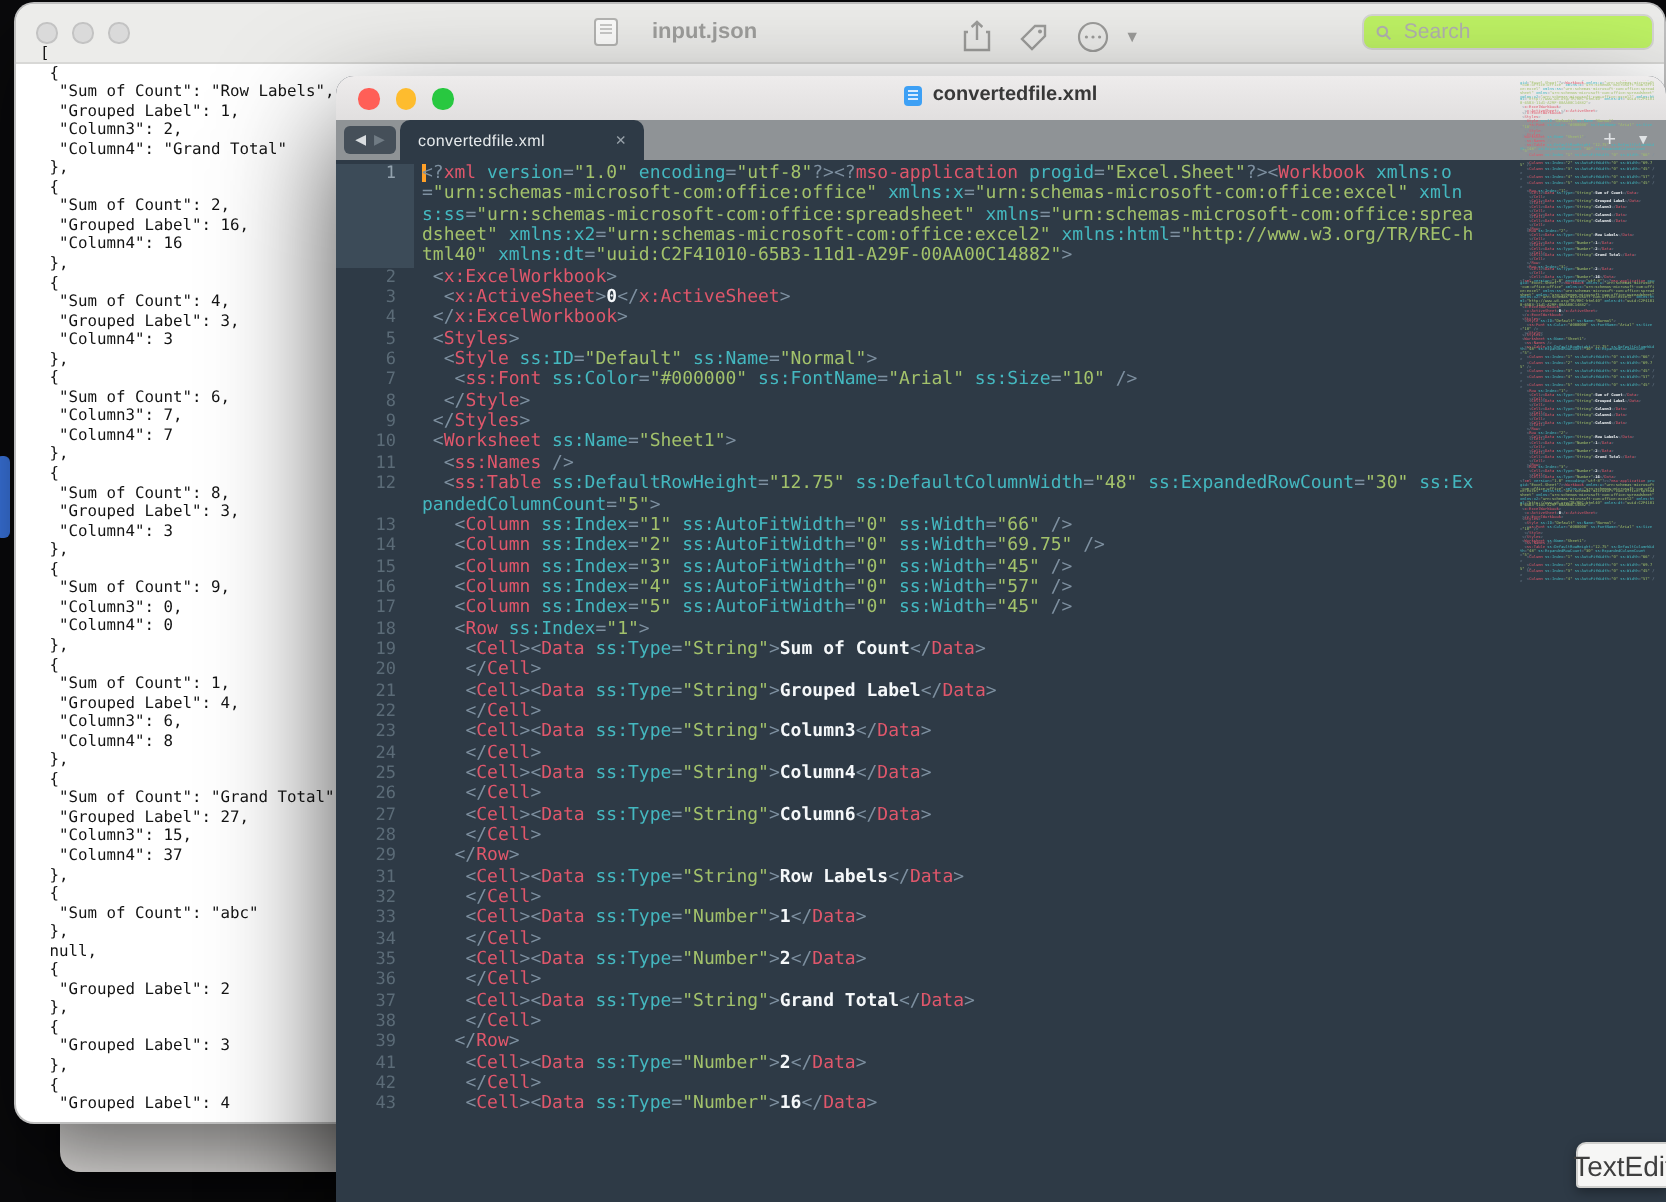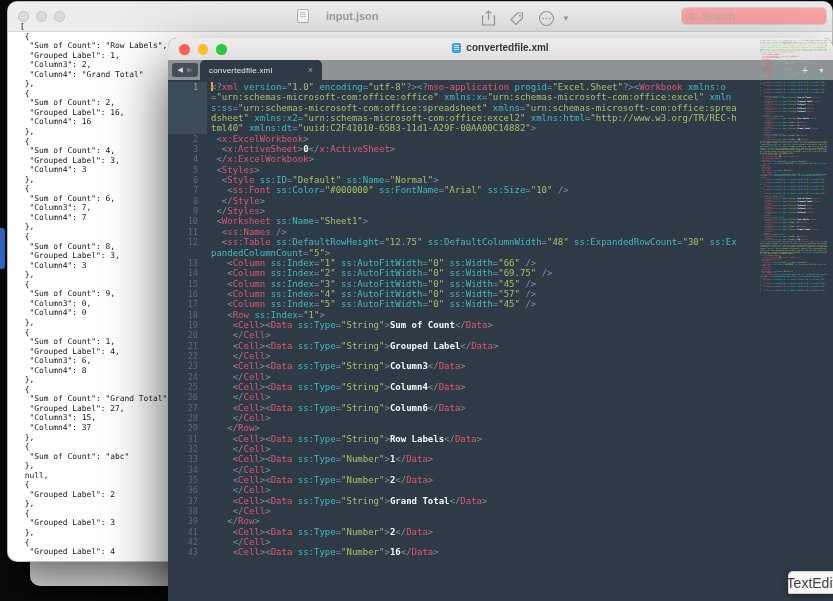--- a/index.html
+++ b/index.html
@@ -27,21 +27,21 @@
   .te-titlebar .dot{background:#dadada;border:1px solid #c3c3c3;width:10.5px;height:10.5px;}
   .te-title-group{position:absolute;left:243px;top:7px;display:flex;align-items:center;gap:17px;
                   color:#9e9e9c;font-size:11px;font-weight:600;margin-left:46px;}
   .proxy-doc{width:10px;height:12px;border:1px solid #b4b4b2;border-radius:2px;background:#fcfcfb;position:relative;}
   .proxy-doc:before{content:"";position:absolute;left:2px;top:2px;right:2px;height:1px;background:#c9c9c7;
                     box-shadow:0 2px 0 #c9c9c7,0 4px 0 #c9c9c7;}
   .te-toolbar-icons{position:absolute;right:262px;top:8px;display:flex;gap:13px;align-items:center;color:#9c9c9a;}
   .te-toolbar-icons svg{display:block;}
   .chev{font-size:8px;color:#9c9c9a;margin-left:-6px;}
   .search-field{position:absolute;right:5px;top:5px;width:146px;height:18px;border:1px solid #d5d5d3;
-                border-radius:5px;background:#fca5a5;display:flex;align-items:center;gap:4px;
+                border-radius:5px;background:#bef264;display:flex;align-items:center;gap:4px;
                 padding:0 6px;box-sizing:border-box;}
   .search-field input{border:none;outline:none;background:transparent;font-size:10.5px;width:100%;
                       font-family:"Liberation Sans",sans-serif;color:#555;}
   .search-field input::placeholder{color:#b1b1af;}
   .te-body{position:absolute;left:12px;top:20px;right:0;bottom:0;white-space:pre;
            font-family:"DejaVu Sans Mono","Liberation Mono",monospace;font-size:7.9px;
            line-height:9.55px;color:#141414;}
 
   
   .ed-window{position:absolute;left:168px;top:38px;width:665px;height:591px;z-index:5;

